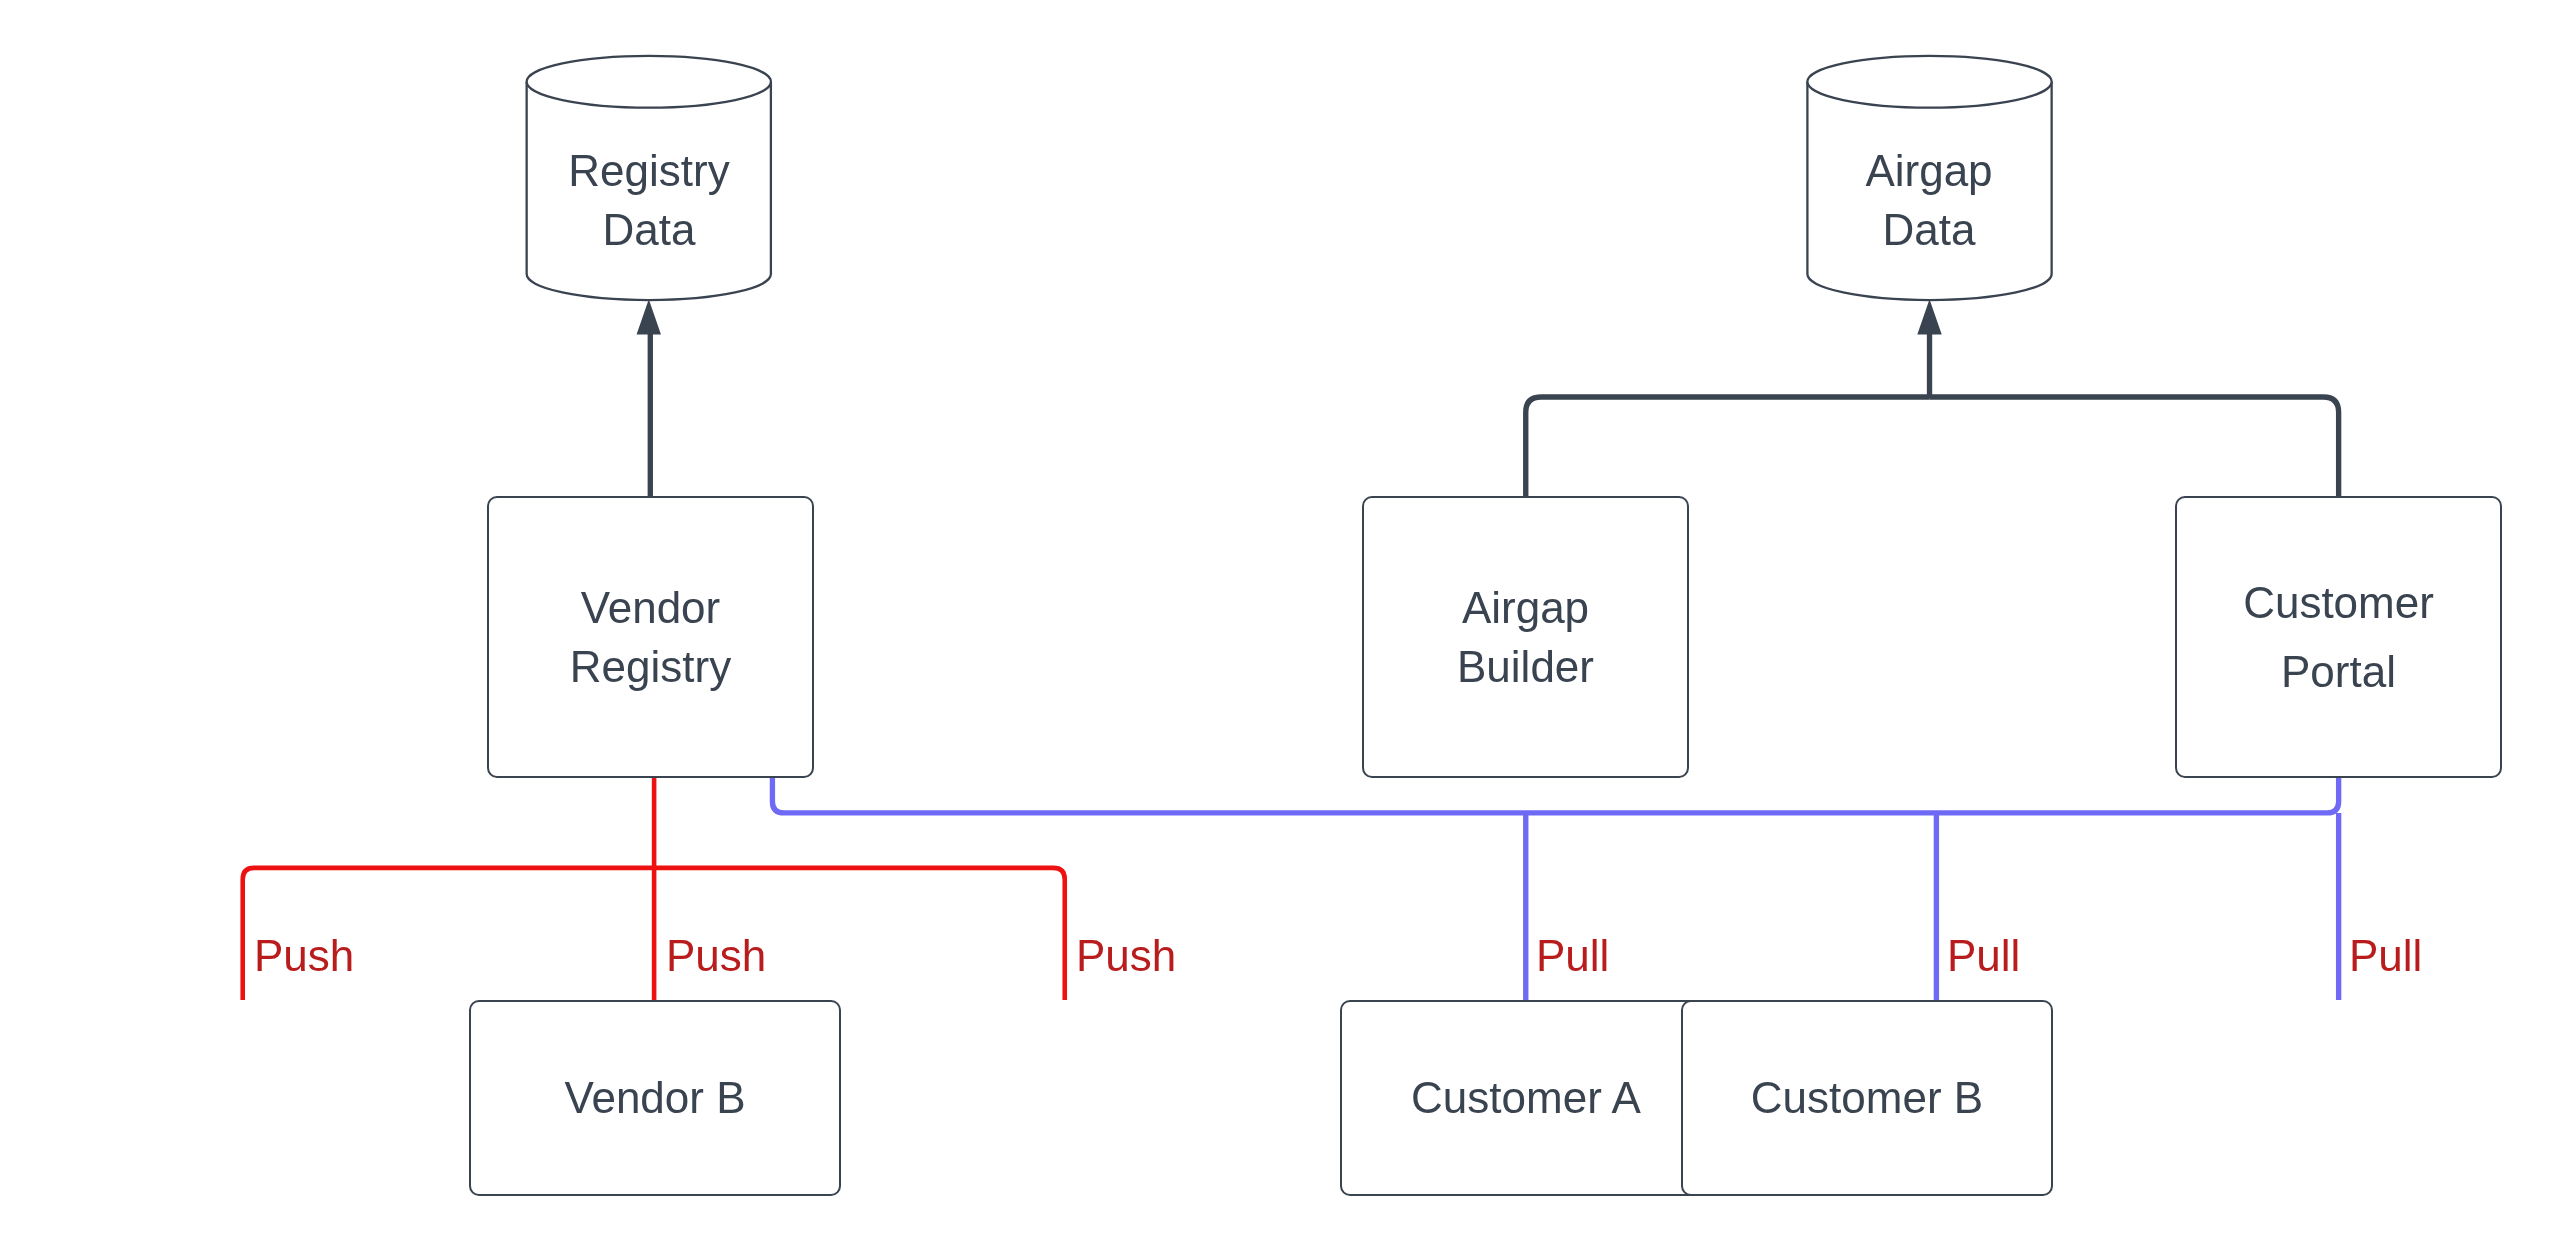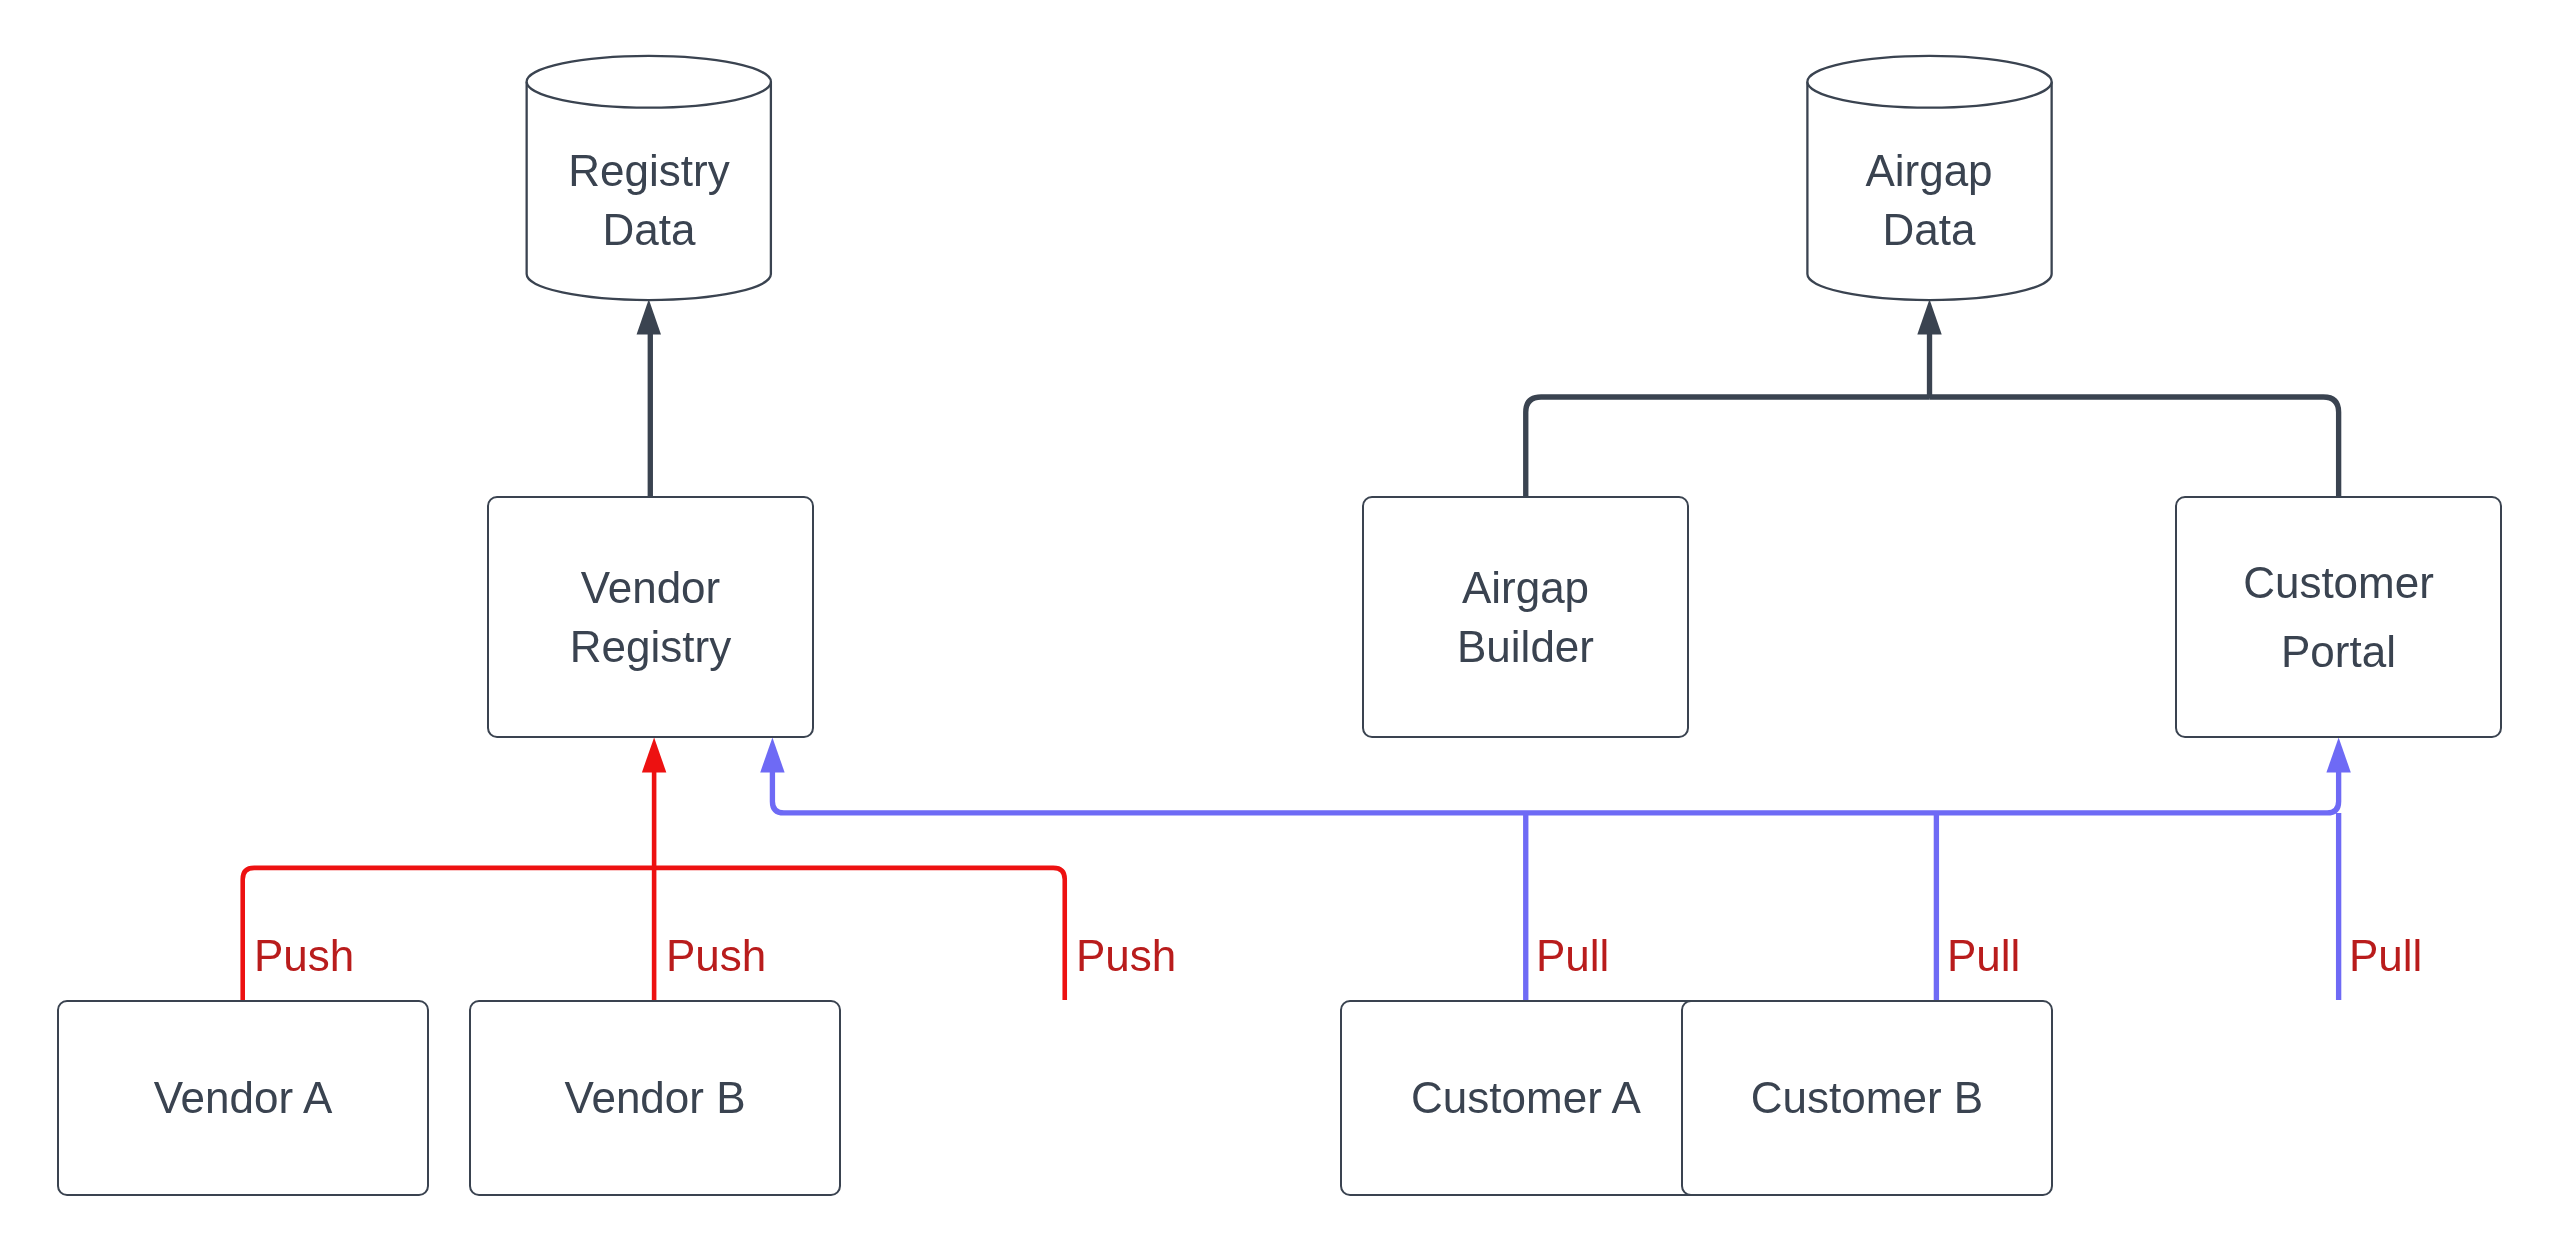--- a/index.html
+++ b/index.html
@@ -25,21 +25,21 @@
     border-radius: 10px;
     display: flex;
     flex-direction: column;
     align-items: center;
     justify-content: center;
     text-align: center;
     font-size: 44px;
     line-height: 1.35;
     color: #3a4350;
   }
-  .mid-node  { top: 496px; width: 327px; height: 242px; }
+  .mid-node  { top: 496px; width: 327px; height: 282px; }
   .leaf-node { top: 1000px; width: 372px; height: 196px; }
   .cyl-label {
     position: absolute;
     width: 244px;
     height: 210px;
     top: 95px;
     display: flex;
     flex-direction: column;
     align-items: center;
     justify-content: center;
@@ -103,23 +103,20 @@
   </div>
   <div class="node mid-node" style="left:1362px;">
     <span>Airgap</span>
     <span>Builder</span>
   </div>
   <div class="node mid-node" style="left:2175px;gap:9px;">
     <span>Customer</span>
     <span>Portal</span>
   </div>
 
-  <div class="node leaf-node" style="left:57px;">
-    <span>Vendor A</span>
-  </div>
   <div class="node leaf-node" style="left:469px;">
     <span>Vendor B</span>
   </div>
   <div class="node leaf-node" style="left:1340px;">
     <span>Customer A</span>
   </div>
   <div class="node leaf-node" style="left:1681px;">
     <span>Customer B</span>
   </div>
 

